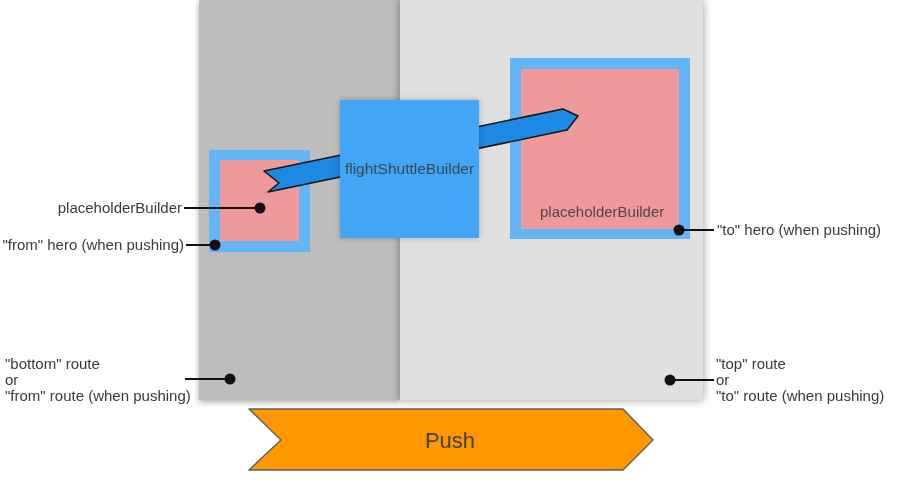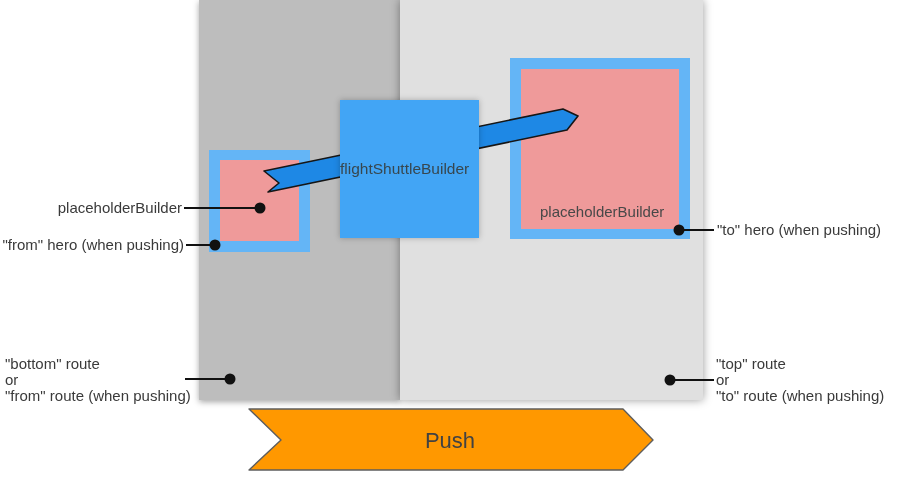--- a/index.html
+++ b/index.html
@@ -29,21 +29,21 @@
     background:var(--hero_fill,#ef9a9a);
   }
   #hero-to .placeholder-fill{top:11px;bottom:10px;}
   #to-placeholder-label{
     position:absolute;left:19px;bottom:9px;font-size:15px;color:#484848;white-space:nowrap;
   }
   
   #shuttle{
     left:340px;top:100px;width:139px;height:138px;
     background:var(--shuttle_fill,#42a5f5);
-    display:flex;align-items:center;
+    display:flex;align-items:center;justify-content:center;
     box-shadow:0 0 6px rgba(0,0,0,.25);
     font-size:15.5px;color:#37474f;
   }
   
   svg.overlay{position:absolute;left:0;top:0;width:900px;height:480px;pointer-events:none;}
   #arrow-layer{z-index:4;}
   #anno-layer{z-index:8;}
   #shuttle{z-index:5;}
   #route-bottom{z-index:1;}
   #route-top{z-index:2;}

